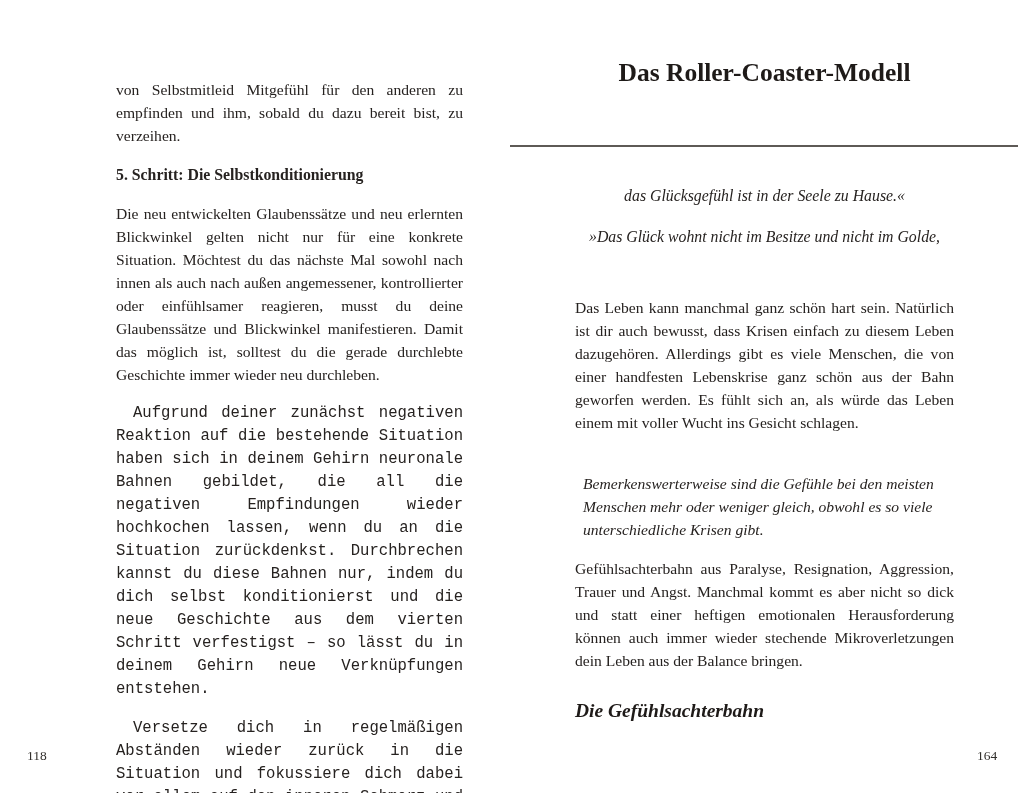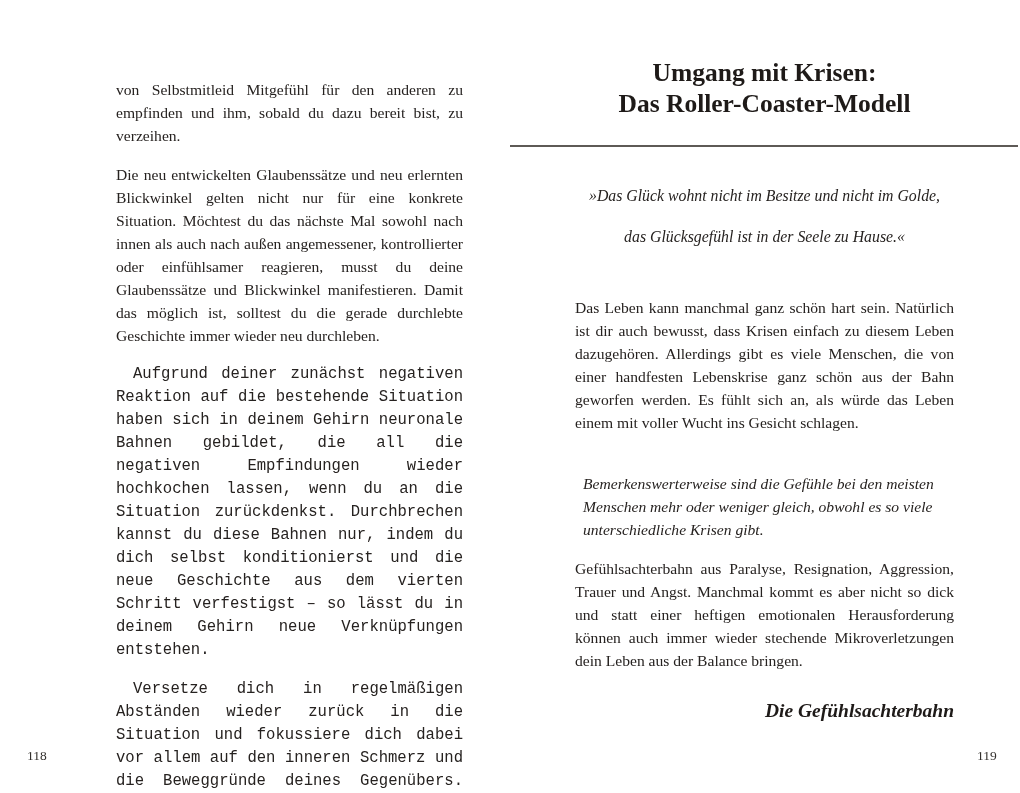--- a/index.html
+++ b/index.html
@@ -76,21 +76,21 @@
   }
   .pull-quote {
     flex: 1 1 auto;
     margin-left: 8px;
     margin-top: 23px;
     font-style: italic;
     text-align: left;
     line-height: 23px;
   }
   .section-heading {
-    text-align: right;
+    text-align: left;
     font-weight: bold;
     font-style: italic;
     font-size: 19.5px;
     margin-top: 27px !important;
     margin-bottom: 29px !important;
     color: #1e1a18;
   }
   .folio {
     position: absolute;
     font-size: 13.5px;
@@ -98,40 +98,40 @@
     top: 748px;
   }
   .folio-left { left: 27px; }
   .folio-right { left: 977px; }
 </style>
 </head>
 <body>
 
 <div class="page-left page-body">
   <p>von Selbstmitleid Mitgefühl für den anderen zu empfinden und ihm, sobald du dazu bereit bist, zu verzeihen.</p>
+  <p class="step-heading">5. Schritt: Die Selbstkonditionierung</p>
   <p>Die neu entwickelten Glaubenssätze und neu erlernten Blickwinkel gelten nicht nur für eine konkrete Situation. Möchtest du das nächste Mal sowohl nach innen als auch nach außen angemessener, kontrollierter oder einfühlsamer reagieren, musst du deine Glaubenssätze und Blickwinkel manifestieren. Damit das möglich ist, solltest du die gerade durchlebte Geschichte immer wieder neu durchleben.</p>
   <p class="para-indent">Aufgrund deiner zunächst negativen Reaktion auf die bestehende Situation haben sich in deinem Gehirn neuronale Bahnen gebildet, die all die negativen Empfindungen wieder hochkochen lassen, wenn du an die Situation zurückdenkst. Durchbrechen kannst du diese Bahnen nur, indem du dich selbst konditionierst und die neue Geschichte aus dem vierten Schritt verfestigst – so lässt du in deinem Gehirn neue Verknüpfungen entstehen.</p>
   <p class="para-indent">Versetze dich in regelmäßigen Abständen wieder zurück in die Situation und fokussiere dich dabei vor allem auf den inneren Schmerz und die Beweggründe deines Gegenübers. Gedanklich untermauerst du so die Rolle deines Gegenübers als das eigentliche Opfer seiner selbst und seines inneren Leids. Gleichzeitig hast du im Rahmen der regelmäßigen gedanklichen Wiederholung die Möglichkeit, die Geschichte mit neuen, positiven Gefühlen zu verknüpfen. Höre, während du die Geschichte in deinem Kopf wiederholst, deine Lieblingsmusik an, ziehe in der Vorstellung das Aussehen der beteiligten Person(en) ins Lächerliche oder versuche währenddessen ehrlich zu lächeln. Du wirst schnell merken, wie deine Seelenwunden nach und nach heilen und du widerstandsfähiger gegenüber Kränkungen wirst.</p>
 </div>
 <div class="folio folio-left">118</div>
 
 <div class="chapter-title">
-  <div>Umgang mit Krisen:</div>
   <div>Das Roller-Coaster-Modell</div>
 </div>
 
 <div class="chapter-rule"></div>
 
 <div class="epigraph">
+  <p>das Glücksgefühl ist in der Seele zu Hause.«</p>
   <p>»Das Glück wohnt nicht im Besitze und nicht im Golde,</p>
-  <p>das Glücksgefühl ist in der Seele zu Hause.«</p>
 </div>
 
 <div class="page-right-body page-body">
   <p>Das Leben kann manchmal ganz schön hart sein. Natürlich ist dir auch bewusst, dass Krisen einfach zu diesem Leben dazugehören. Allerdings gibt es viele Menschen, die von einer handfesten Lebenskrise ganz schön aus der Bahn geworfen werden. Es fühlt sich an, als würde das Leben einem mit voller Wucht ins Gesicht schlagen.</p>
   <div class="inset-row">
     <div class="pull-quote">Bemerkenswerterweise sind die Gefühle bei den meisten Menschen mehr oder weniger gleich, obwohl es so viele unterschiedliche Krisen gibt.</div>
   </div>
   <p>Gefühlsachterbahn aus Paralyse, Resignation, Aggression, Trauer und Angst. Manchmal kommt es aber nicht so dick und statt einer heftigen emotionalen Herausforderung können auch immer wieder stechende Mikroverletzungen dein Leben aus der Balance bringen.</p>
   <p class="section-heading">Die Gefühlsachterbahn</p>
 
 </div>
-<div class="folio folio-right">119</div>
+<div class="folio folio-right">164</div>
 
 </body></html>

